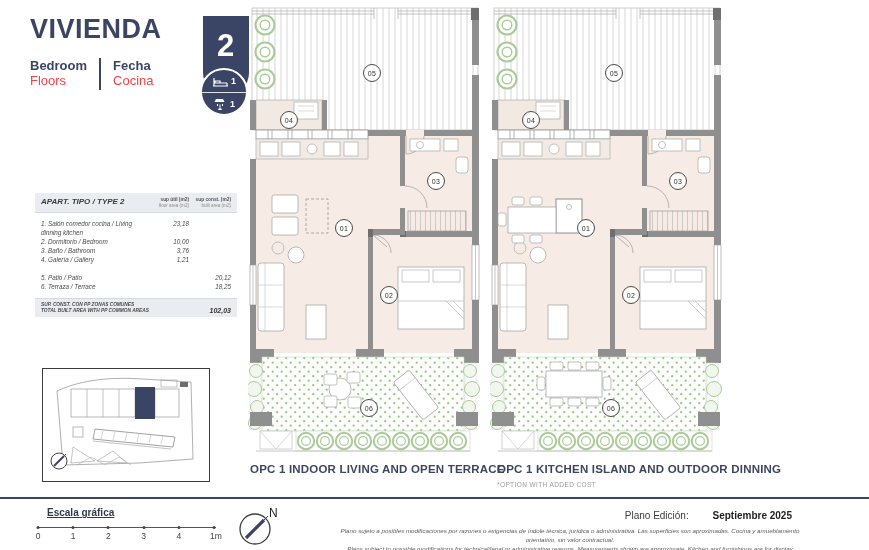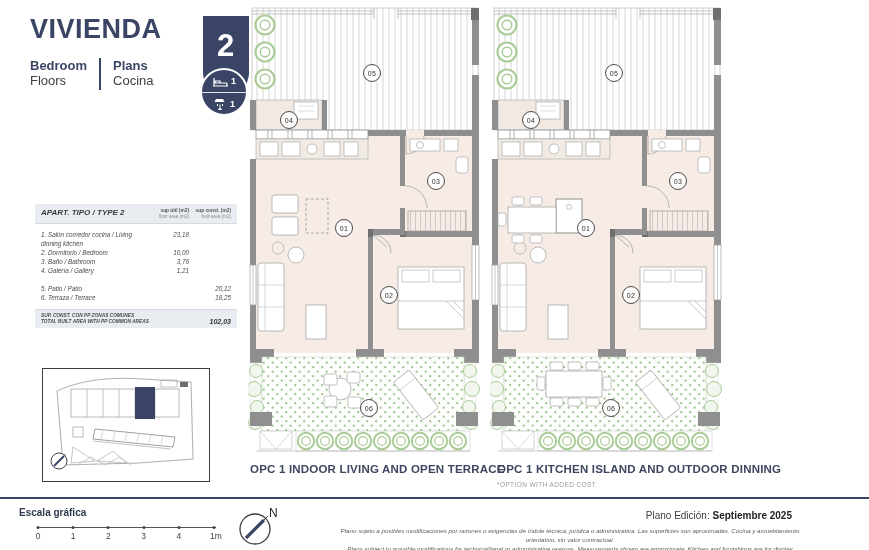--- a/index.html
+++ b/index.html
@@ -6,32 +6,32 @@
   body{width:869px;height:550px;position:relative;overflow:hidden;
        font-family:"Liberation Sans","DejaVu Sans",sans-serif;color:#3c3c3c;}
 
   
   .hdr{position:absolute;left:30px;top:16px;}
   .hdr-title{font-size:27px;font-weight:bold;color:#3a4565;letter-spacing:.5px;line-height:1;}
   .hdr-sub{font-size:22px;font-weight:bold;color:#9b9da2;letter-spacing:1.5px;line-height:1.1;}
   .floors{display:flex;margin-top:15px;align-items:center;}
   .fl-col{line-height:1.15;}
   .fl-es{font-weight:bold;color:#3a4565;font-size:13px;}
-  .fl-en{color:#404040;font-size:13px;}
+  .fl-en{color:#ef4444;font-size:13px;}
   .fl-div{width:0;border-left:2px solid #3a4565;height:32px;margin:0 12px;}
   .badge{position:absolute;left:173px;top:0;width:46px;height:80px;background:#3a4565;
          border-radius:0 0 23px 23px;text-align:center;}
   .badge-num{color:#fff;font-size:31px;font-weight:bold;padding-top:12px;letter-spacing:1px;}
   .badge-circle{position:absolute;left:-3px;top:52px;width:48px;height:48px;background:#3a4565;
                 border:2px solid #fff;border-radius:50%;box-sizing:border-box;overflow:hidden;}
   .bc-half{height:22px;display:flex;align-items:center;justify-content:center;gap:2px;color:#fff;font-size:9px;font-weight:bold;}
   .bc-half.bottom{border-top:1px solid rgba(255,255,255,.85);}
 
   
-  .area-table{position:absolute;left:35px;top:204px;width:202px;}
+  .area-table{position:absolute;left:35px;top:193px;width:202px;}
   .at-head{background:#e9edf2;display:flex;padding:4px 6px 3px 6px;border-bottom:1px solid #d3dae2;}
   .at-title{flex:1;font-size:8px;font-weight:bold;font-style:italic;color:#3b3b3b;}
   .at-col{width:42px;text-align:right;line-height:1.25;}
   .at-col .c1{font-size:4.8px;font-weight:bold;color:#555;}
   .at-col .c2{font-size:4.6px;color:#8a8a8a;}
   .at-body{background:#fff;padding:6px 6px 7px 6px;}
   .at-row{display:flex;font-size:6.3px;font-style:italic;color:#4a4a4a;line-height:9px;}
   .at-label{flex:1;}
   .at-v1{width:36px;text-align:right;}
   .at-v2{width:42px;text-align:right;}
@@ -52,30 +52,30 @@
   .rl-05{left:115px;top:59px;} .rl-04{left:32px;top:106px;} .rl-03{left:179px;top:167px;}
   .rl-01{left:87px;top:214px;} .rl-02{left:132px;top:281px;} .rl-06{left:112px;top:394px;}
 
   .caption{position:absolute;top:463px;font-size:11.5px;font-weight:bold;color:#3d4660;letter-spacing:.2px;}
   .caption-1{left:250px;} .caption-2{left:497px;}
   .caption-note{position:absolute;left:497px;top:481px;font-size:6.5px;color:#9a9a9a;letter-spacing:.4px;}
 
   .footer-rule{position:absolute;left:0;top:497px;width:869px;height:2px;background:#3a4565;}
 
   
-  .scale-label{position:absolute;left:19px;top:507px;font-size:10px;font-weight:bold;color:#2f3a4f;}
+  .scale-label{position:absolute;left:47px;top:507px;font-size:10px;font-weight:bold;color:#2f3a4f;text-decoration:underline;}
   .scalebar{position:absolute;left:38px;top:523px;width:178px;height:20px;}
   .sb-line{position:absolute;left:0;top:4px;width:178px;border-top:1px solid #555;}
   .sb-dot{position:absolute;top:2.5px;width:3px;height:3px;border-radius:50%;background:#444;transform:translateX(-50%);}
   .sb-num{position:absolute;top:8px;font-size:8.5px;color:#444;transform:translateX(-50%);}
   .compass{position:absolute;left:236px;top:505px;}
   .disclaimer{position:absolute;left:335px;top:527px;width:470px;text-align:center;
               font-size:6.2px;font-style:italic;color:#5c5c5c;line-height:1.45;}
   .edition{position:absolute;right:77px;top:510px;font-size:10px;color:#3c3c3c;}
-  .edition b{color:#222;}
+  .edition b{color:#222;margin-left:21px;}
 </style>
 </head>
 <body>
 
 <svg style="position:absolute;width:0;height:0" aria-hidden="true">
 <defs>
   <pattern id="hatchV" width="6" height="6" patternUnits="userSpaceOnUse">
     <path d="M3,0 V6" stroke="#cccccc" stroke-width="0.8"></path>
   </pattern>
   <pattern id="dots" width="9" height="9" patternUnits="userSpaceOnUse">
@@ -244,21 +244,21 @@
 
 <div class="hdr">
   <div class="hdr-title">VIVIENDA</div>
   <div class="floors">
     <div class="fl-col">
       <div class="fl-es">Bedroom</div>
       <div class="fl-en">Floors</div>
     </div>
     <div class="fl-div"></div>
     <div class="fl-col">
-      <div class="fl-es">Plans</div>
+      <div class="fl-es">Fecha</div>
       <div class="fl-en">Cocina</div>
     </div>
   </div>
   <div class="badge">
     <div class="badge-num">2</div>
     <div class="badge-circle">
       <div class="bc-half">
         <svg width="17" height="11" viewBox="0 0 17 11">
           <path d="M2,10 V2 M2,7 H15 M15,10 V7 M3,7 V5 H8 V7 M1,10 H16" stroke="#ffffff" stroke-width="1.2" fill="none"></path>
         </svg>

